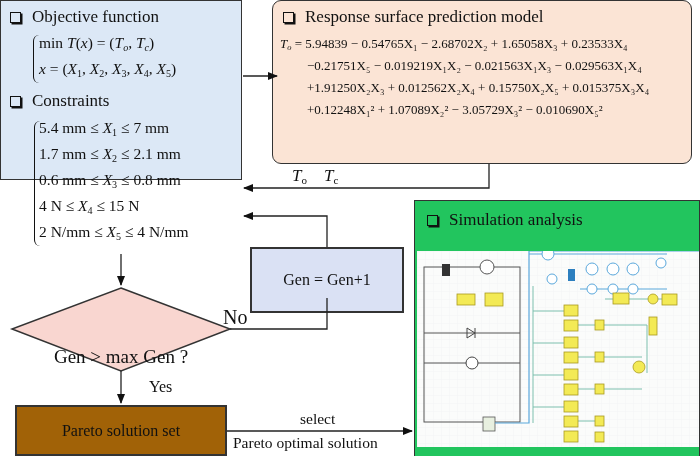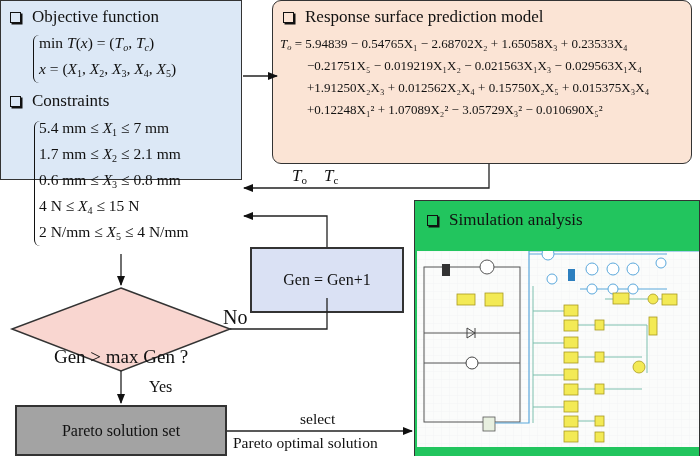--- a/index.html
+++ b/index.html
@@ -59,21 +59,21 @@
   </div>
   <div class="eq" style="left:34px; top:57px;">−0.21751X₅ − 0.019219X₁X₂ − 0.021563X₁X₃ − 0.029563X₁X₄</div>
   <div class="eq" style="left:34px; top:79px;">+1.91250X₂X₃ + 0.012562X₂X₄ + 0.15750X₂X₅ + 0.015375X₃X₄</div>
   <div class="eq" style="left:34px; top:101px;">+0.12248X₁² + 1.07089X₂² − 3.05729X₃² − 0.010690X₅²</div>
 </div>
 
 <div class="box centered" style="left:250px; top:247px; width:154px; height:66px; background:#dae1f4; border-width:2px;">
   <span class="lbl" style="position:static; font-size:16px;">Gen = Gen+1</span>
 </div>
 
-<div class="box centered" style="left:15px; top:405px; width:212px; height:51px; background:#a3a3a3; border-width:2px;">
+<div class="box centered" style="left:15px; top:405px; width:212px; height:51px; background:#a16207; border-width:2px;">
   <span class="lbl" style="position:static; font-size:16px;">Pareto solution set</span>
 </div>
 
 <div class="box" style="left:414px; top:200px; width:286px; height:292px; background:#22c55e;">
   <div class="hdr" style="left:12px; top:9px;">
     <span class="chk"></span>
     <span>Simulation analysis</span>
   </div>
   <svg width="282" height="196" style="position:absolute; left:2px; top:50px; background:#fbfcfb;">
     <defs>

